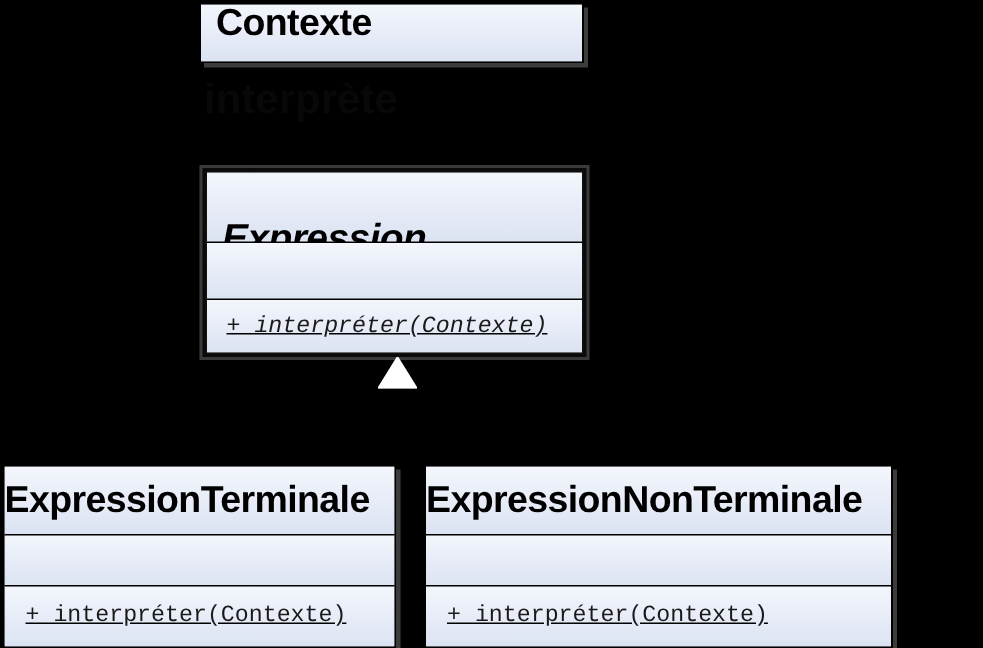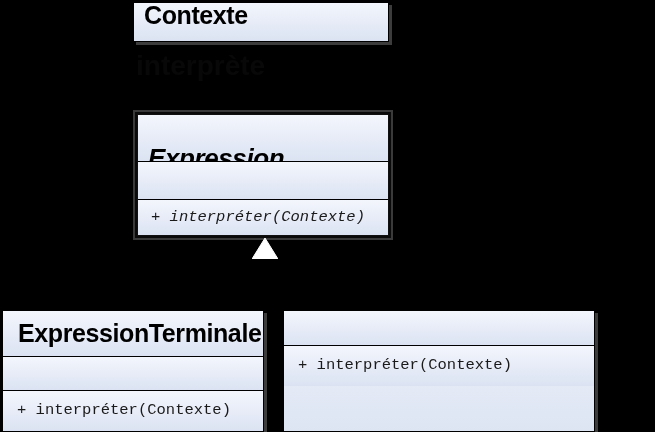--- a/index.html
+++ b/index.html
@@ -25,20 +25,21 @@
     box-shadow: 3px 3px 0 rgba(70,70,70,0.85);
     overflow: hidden;
   }
   .uml-compartment {
     box-sizing: border-box;
     position: relative;
     background: linear-gradient(180deg, #f3f6fc 0%, #e6ebf7 55%, #dbe3f2 100%);
   }
   .uml-compartment + .uml-compartment {
     border-top: 1px solid #000000;
+    text-decoration: underline;
   }
 
   .class-name {
     font-family: "Liberation Sans", sans-serif;
     font-weight: bold;
     color: #000000;
     letter-spacing: -0.4px;
     white-space: nowrap;
     line-height: 1;
   }
@@ -133,21 +134,21 @@
   #connector-vert    { left: 264px; top: 258px; width: 1px;   height: 24px; }
   #connector-horiz   { left: 132px; top: 282px; width: 300px; height: 1px;  }
   #connector-left    { left: 132px; top: 282px; width: 1px;   height: 28px; }
   #connector-right   { left: 432px; top: 282px; width: 1px;   height: 28px; }
 
   
   .subclass-box .comp-name {
     height: 45px;
     display: flex;
     align-items: center;
-    padding-left: 15px;
+    padding-left: 0;
   }
   .subclass-box .comp-name .class-name {
     font-size: 25px;
   }
   .subclass-box .comp-attrs {
     height: 34px;
   }
   .subclass-box .comp-ops {
     height: 41px;
     display: flex;
@@ -222,17 +223,20 @@
   <div class="uml-compartment comp-name">
     <span class="class-name">ExpressionTerminale</span>
   </div>
   <div class="uml-compartment comp-attrs"></div>
   <div class="uml-compartment comp-ops">
     <span class="member">+ interpréter(Contexte)</span>
   </div>
 </div>
 
 <div class="uml-box subclass-box" id="expression-non-terminale-box">
+  <div class="uml-compartment comp-name">
+    <span class="class-name">ExpressionNonTerminale</span>
+  </div>
   <div class="uml-compartment comp-attrs"></div>
   <div class="uml-compartment comp-ops">
     <span class="member">+ interpréter(Contexte)</span>
   </div>
 </div>
 
 </body></html>

